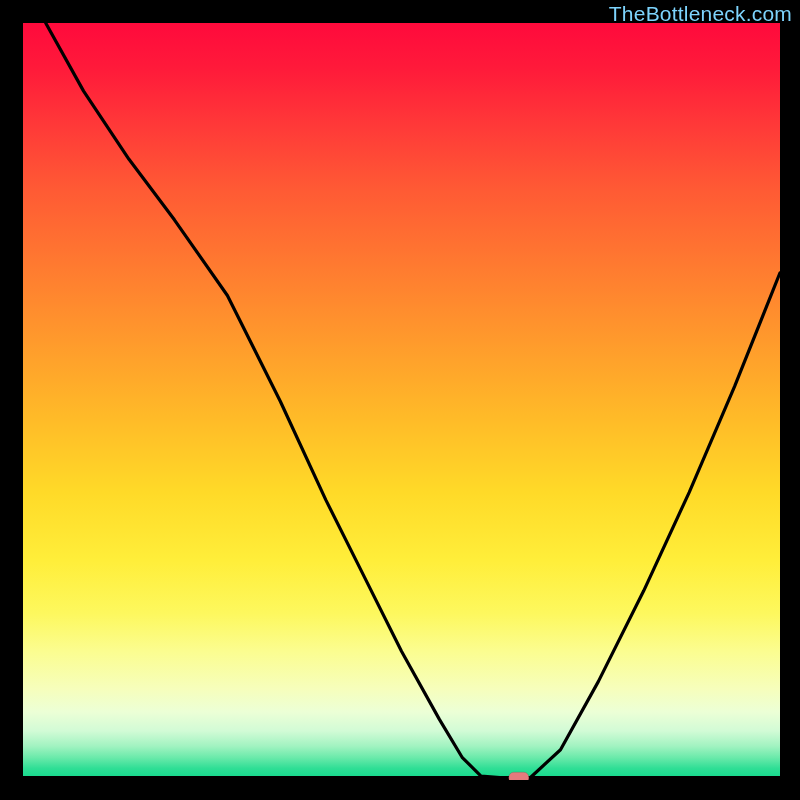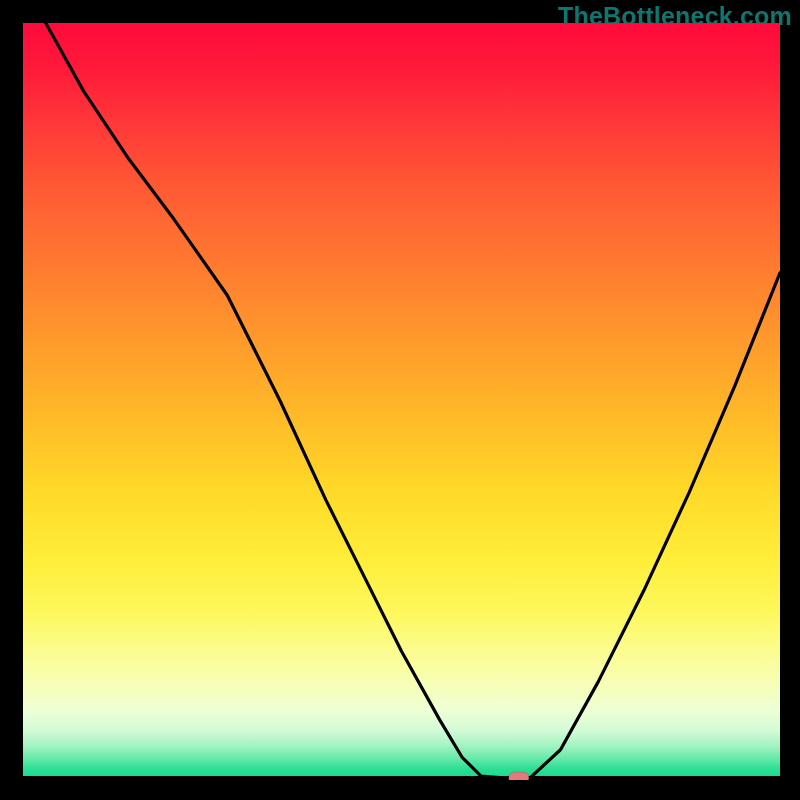--- a/index.html
+++ b/index.html
@@ -72,23 +72,23 @@
   }
   .marker {
     fill: #e57a7d;
     stroke: rgba(0,0,0,0.25);
     stroke-width: 0.5;
   }
   .watermark {
     position: absolute;
     top: 2px;
     right: 8px;
-    color: #0f766e;
-    font-size: 25px;
-    font-weight: 700;
+    color: #7dd3fc;
+    font-size: 21px;
+    font-weight: 400;
     letter-spacing: 0.2px;
     user-select: none;
   }
 </style>
 </head>
 <body>
 
 <div class="frame">
 
   <div class="watermark">TheBottleneck.com</div>

